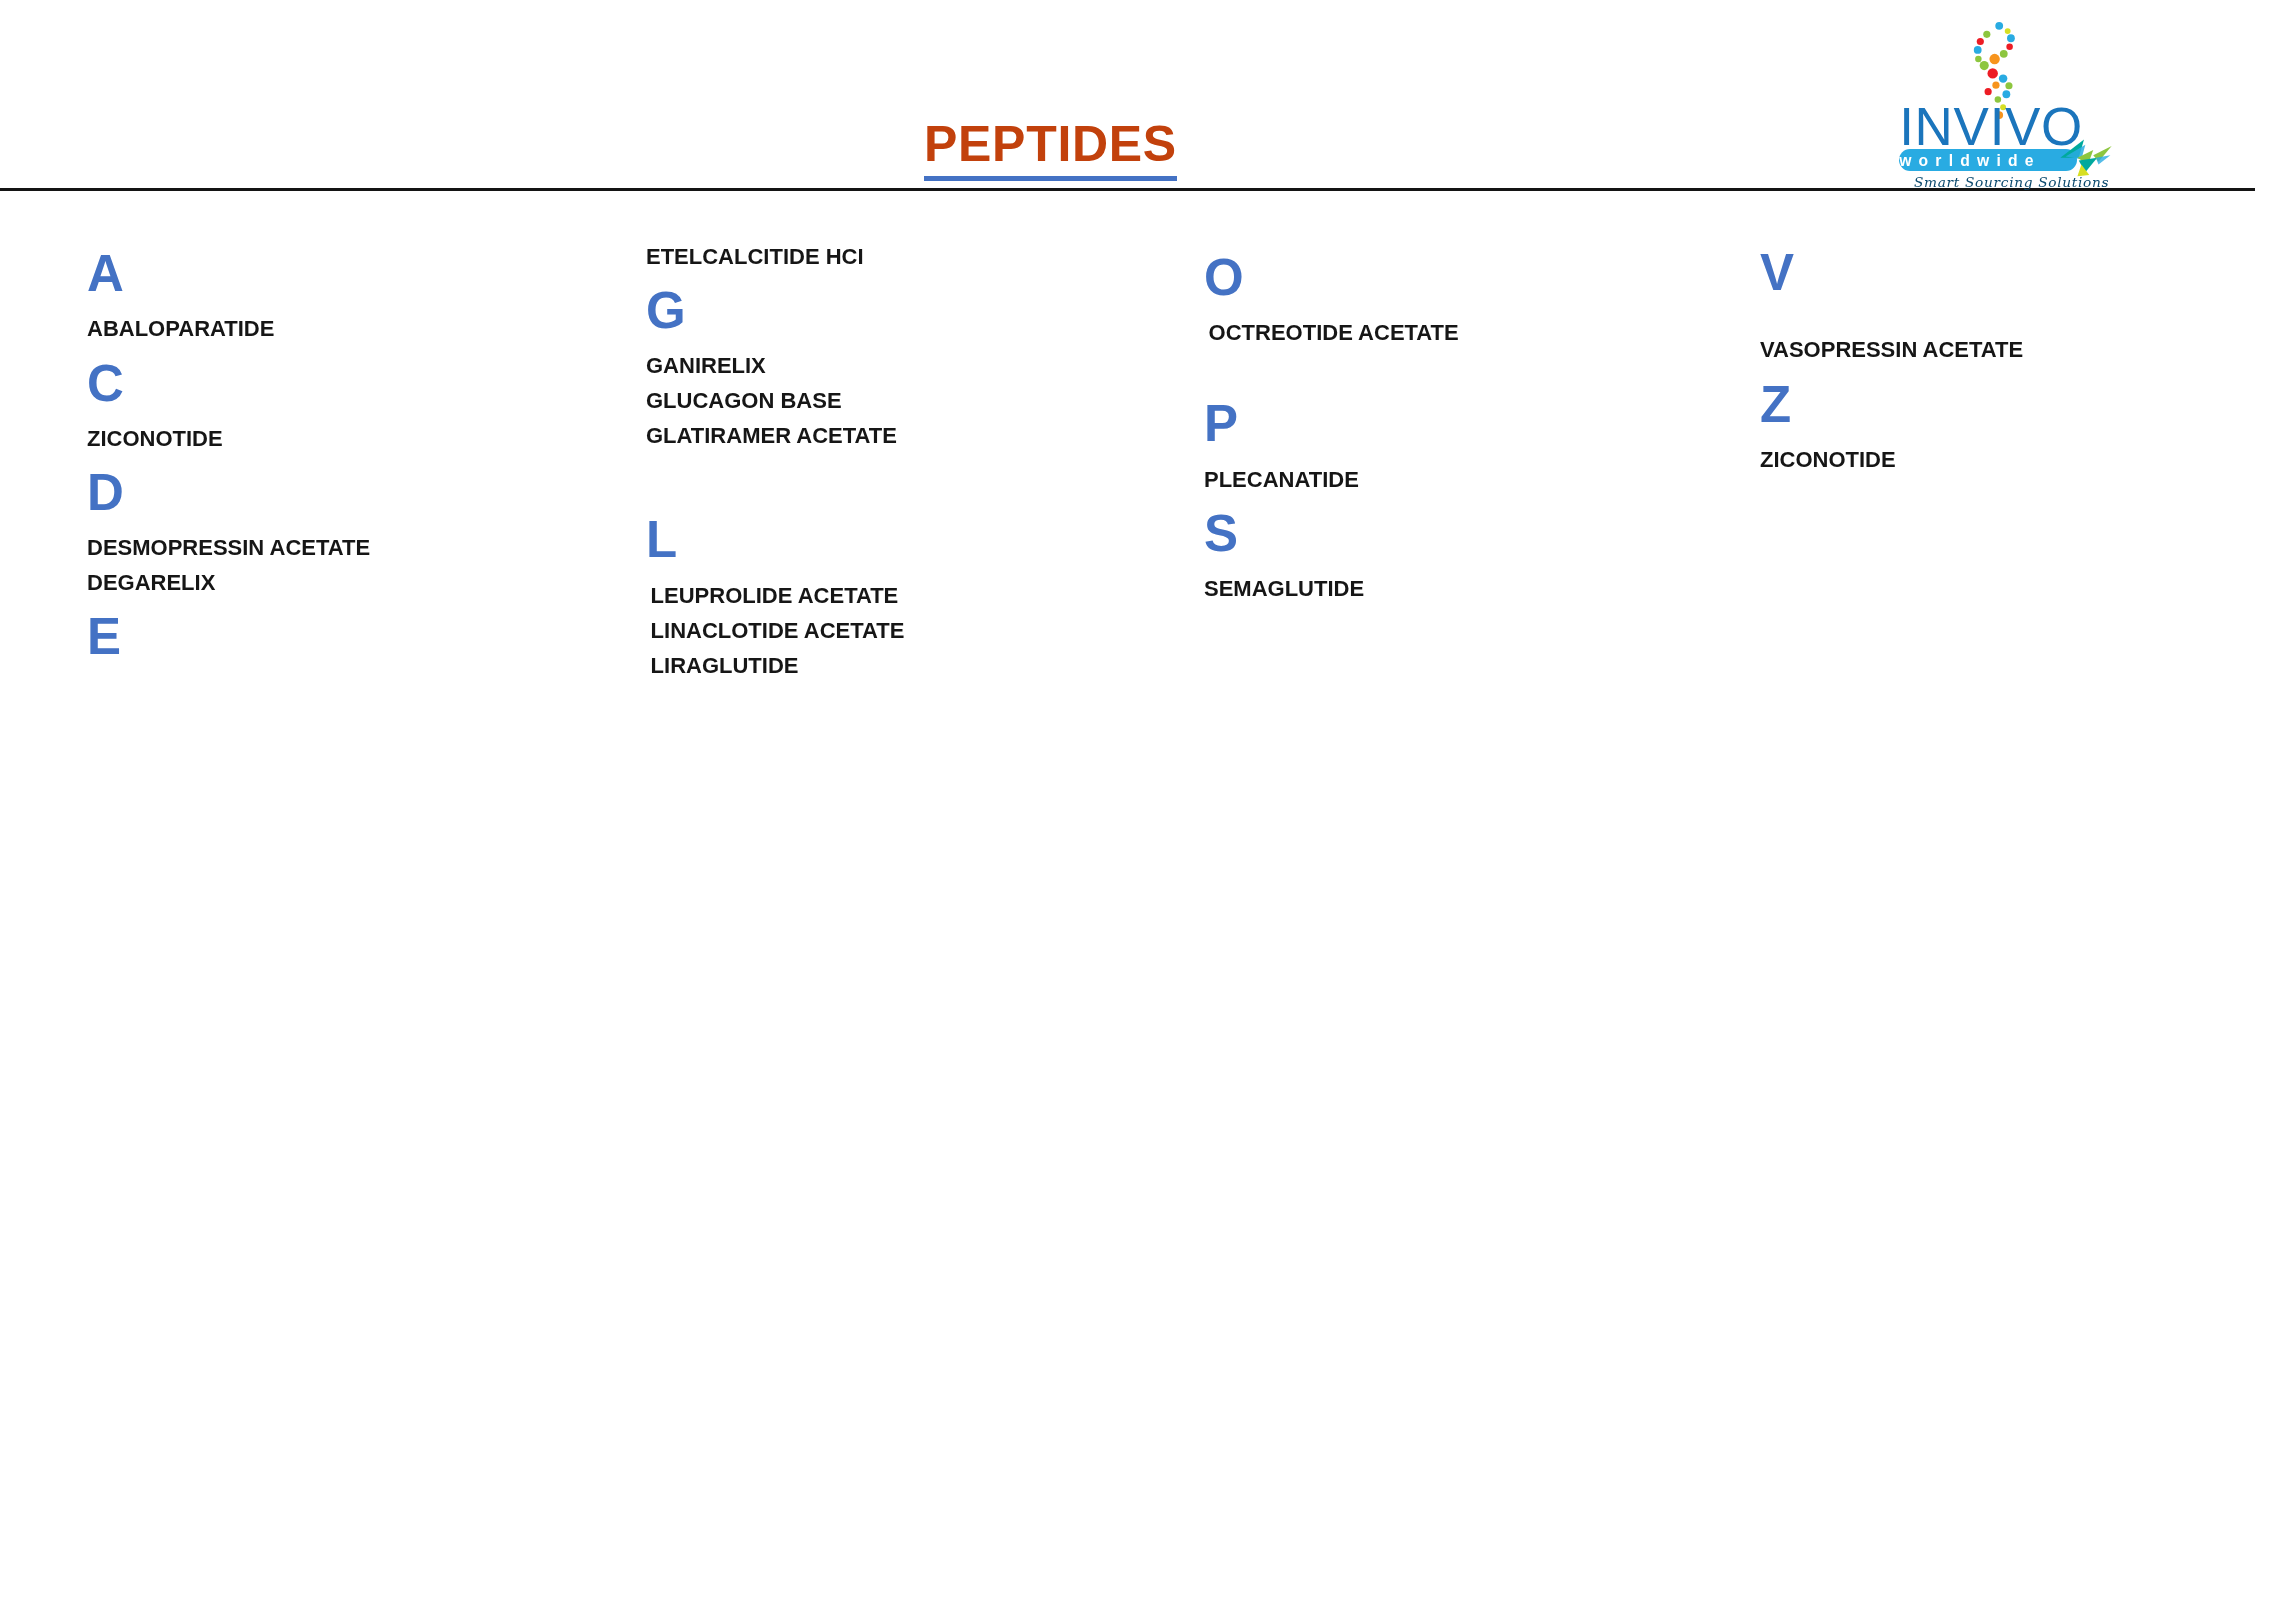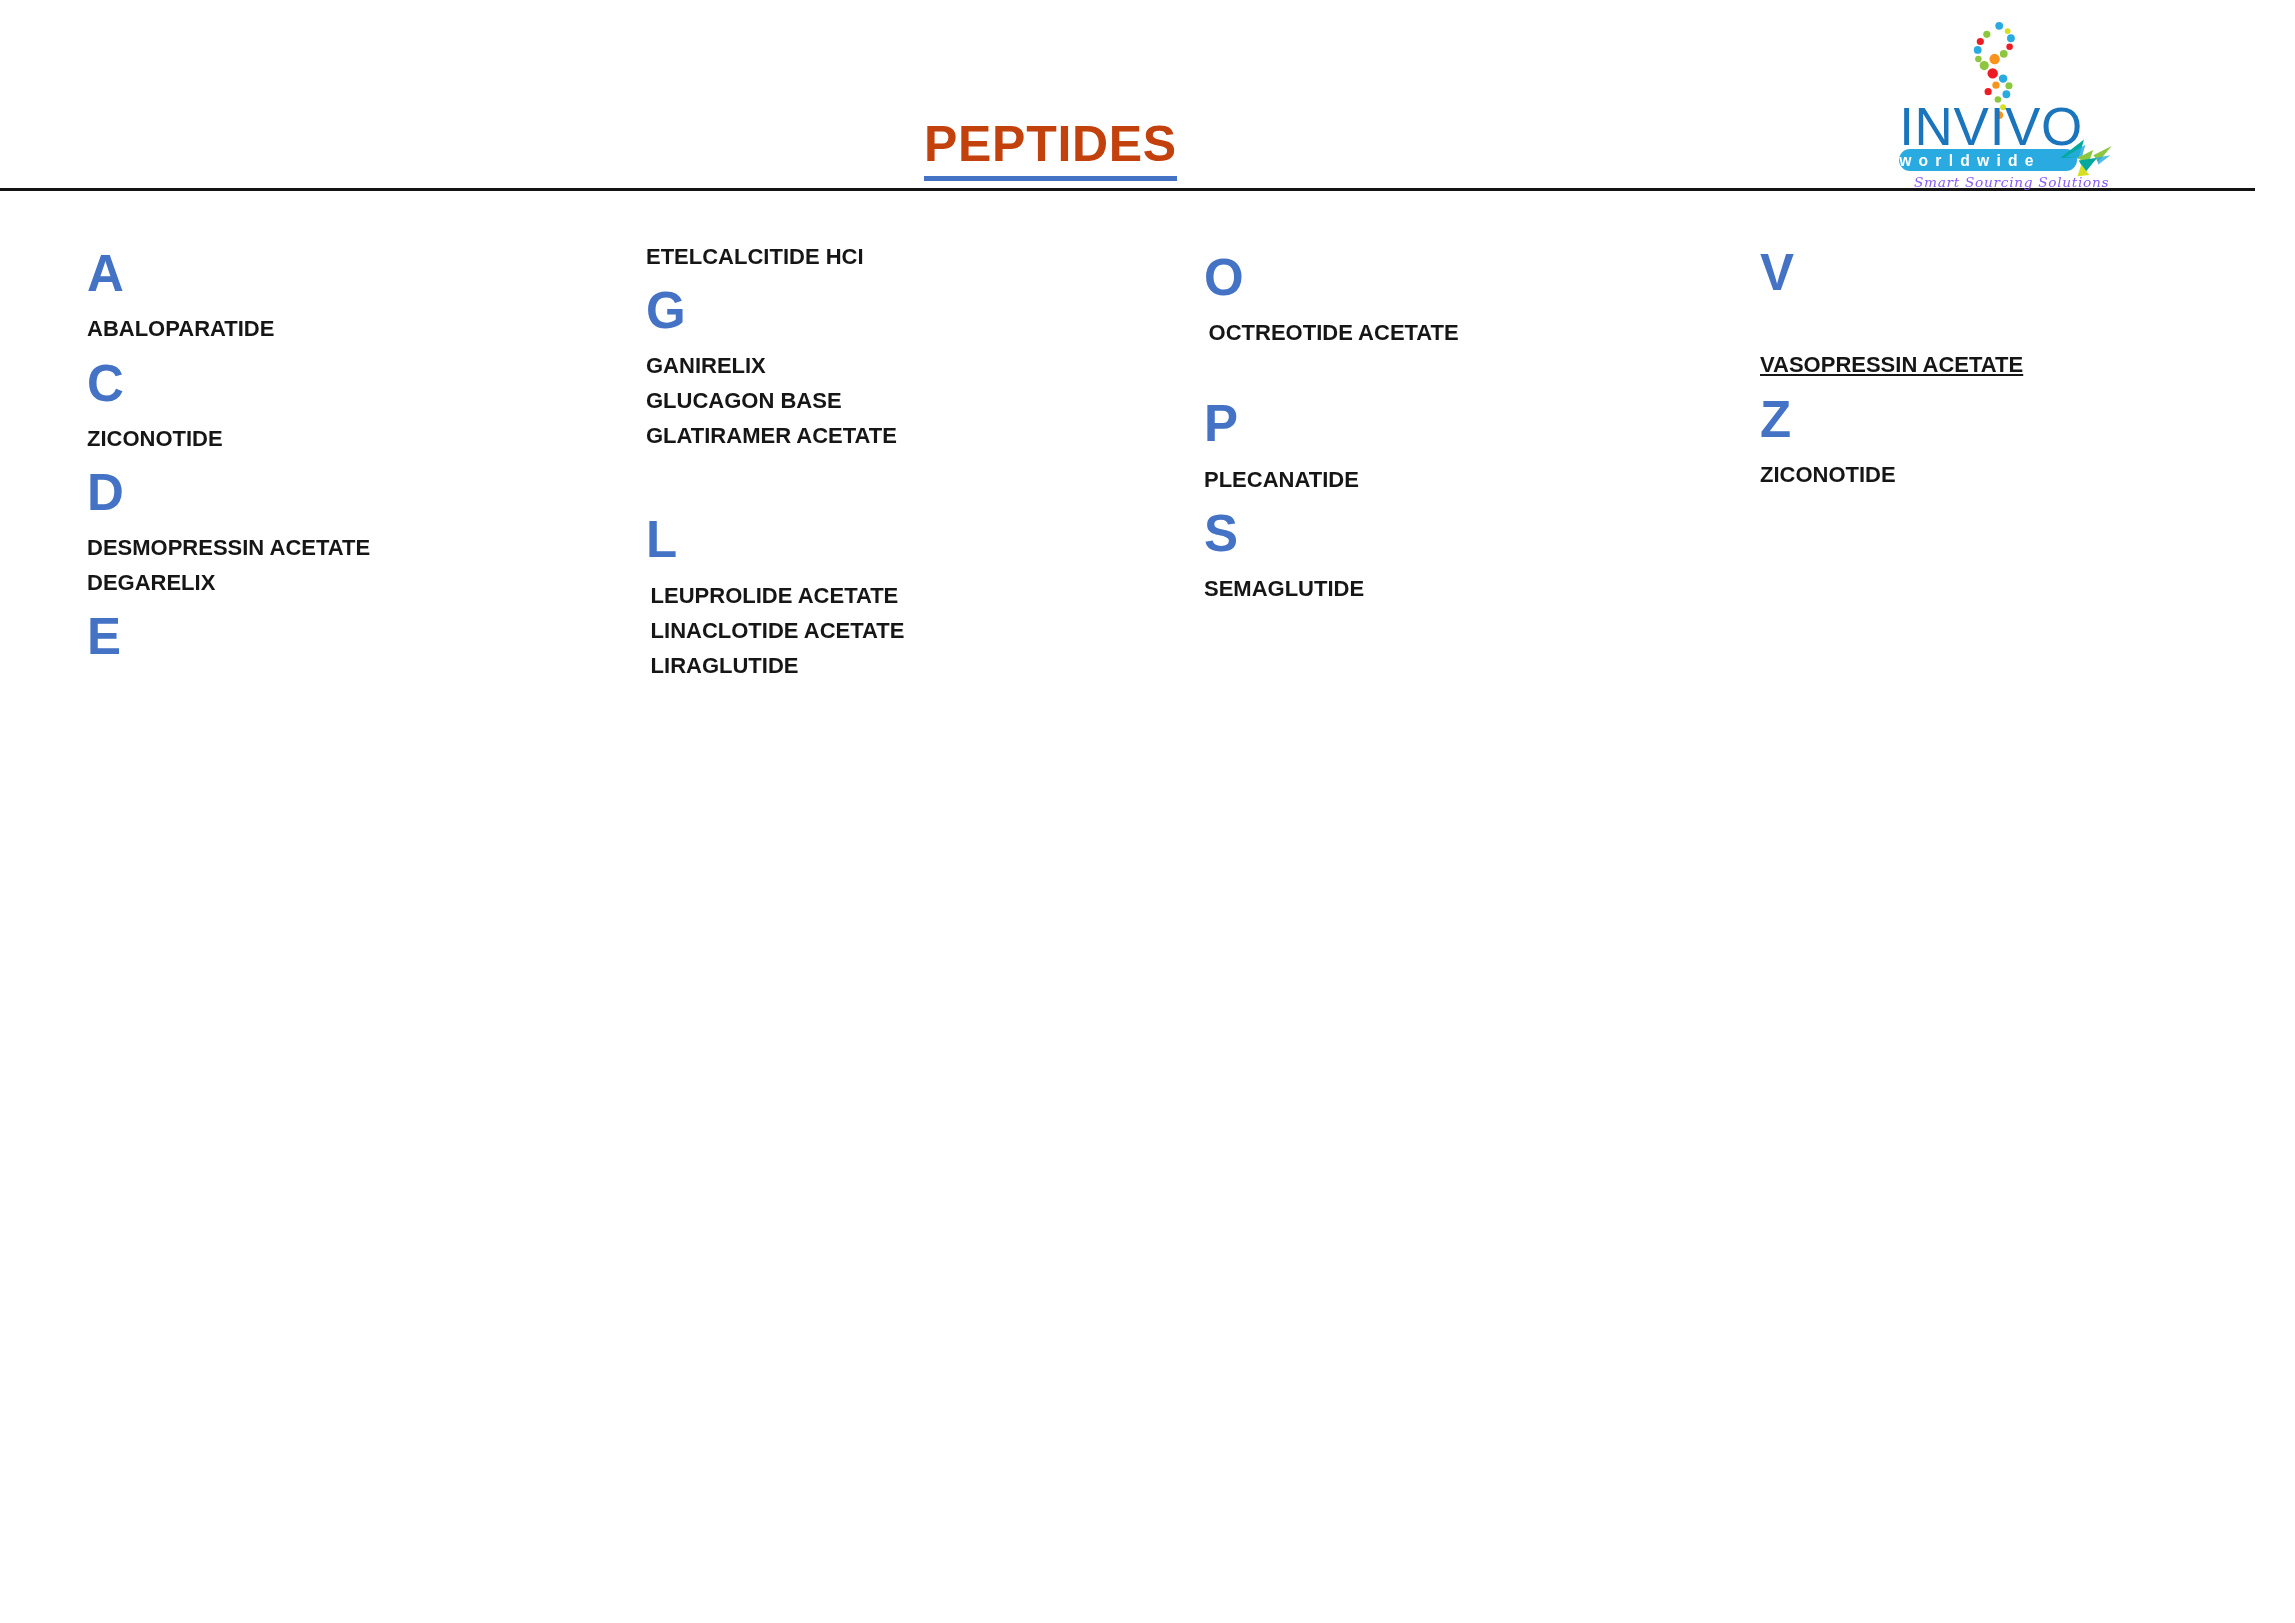--- a/index.html
+++ b/index.html
@@ -28,37 +28,37 @@
   .logo .banner{
     position:absolute;left:5.2px;top:135px;width:178px;height:22px;
     background:#29ABE2;border-radius:11px;
     color:#ffffff;font-size:15.7px;font-weight:700;
     letter-spacing:7.2px;text-align:left;line-height:23px;
   }
   .logo .bird{position:absolute;left:165px;top:124px;}
   .logo .tagline{
     position:absolute;left:19.6px;top:160px;width:196px;
     font-family:"DejaVu Serif",serif;font-style:italic;
-    font-size:13.7px;color:#8b5cf6;text-align:center;letter-spacing:0.7px;
+    font-size:13.7px;color:#0c4a6e;text-align:center;letter-spacing:0.7px;
   }
   
   .col{position:absolute;width:523px;display:flex;flex-direction:column;align-items:flex-start;}
   .col1{left:87px;top:237px;}
   .col2{left:646px;top:239px;}
   .col3{left:1204px;top:241px;}
   .col4{left:1760px;top:236px;}
   .letter{
     font-size:51px;font-weight:700;color:#4472C4;
     line-height:56px;margin:9.2px 0;
   }
   .item{
     font-size:22px;font-weight:700;color:#161616;
     line-height:35px;margin:0;white-space:nowrap;
   }
-  .mt-34{margin-top:37px;text-decoration:underline;}
+  .mt-34{margin-top:22px;}
   .mt-46{}
   .mt-70{margin-top:46px;}
   .mt-90{margin-top:59px;}
   .ind{padding-left:4.6px;}
 </style>
 </head>
 <body>
 
 <div class="page-title">PEPTIDES</div>
 <div class="header-rule"></div>

